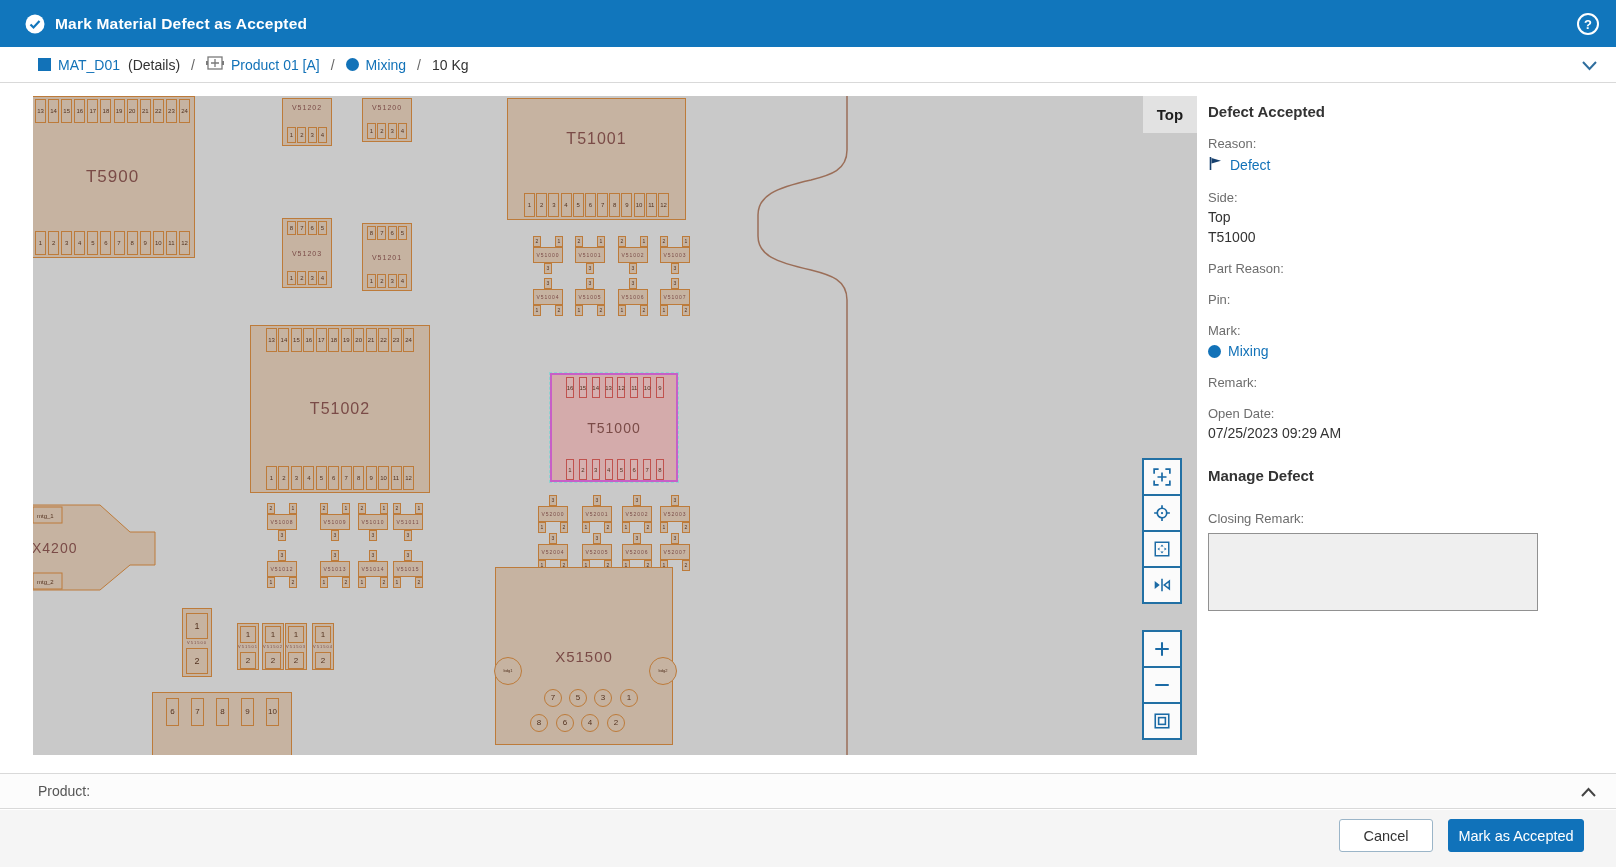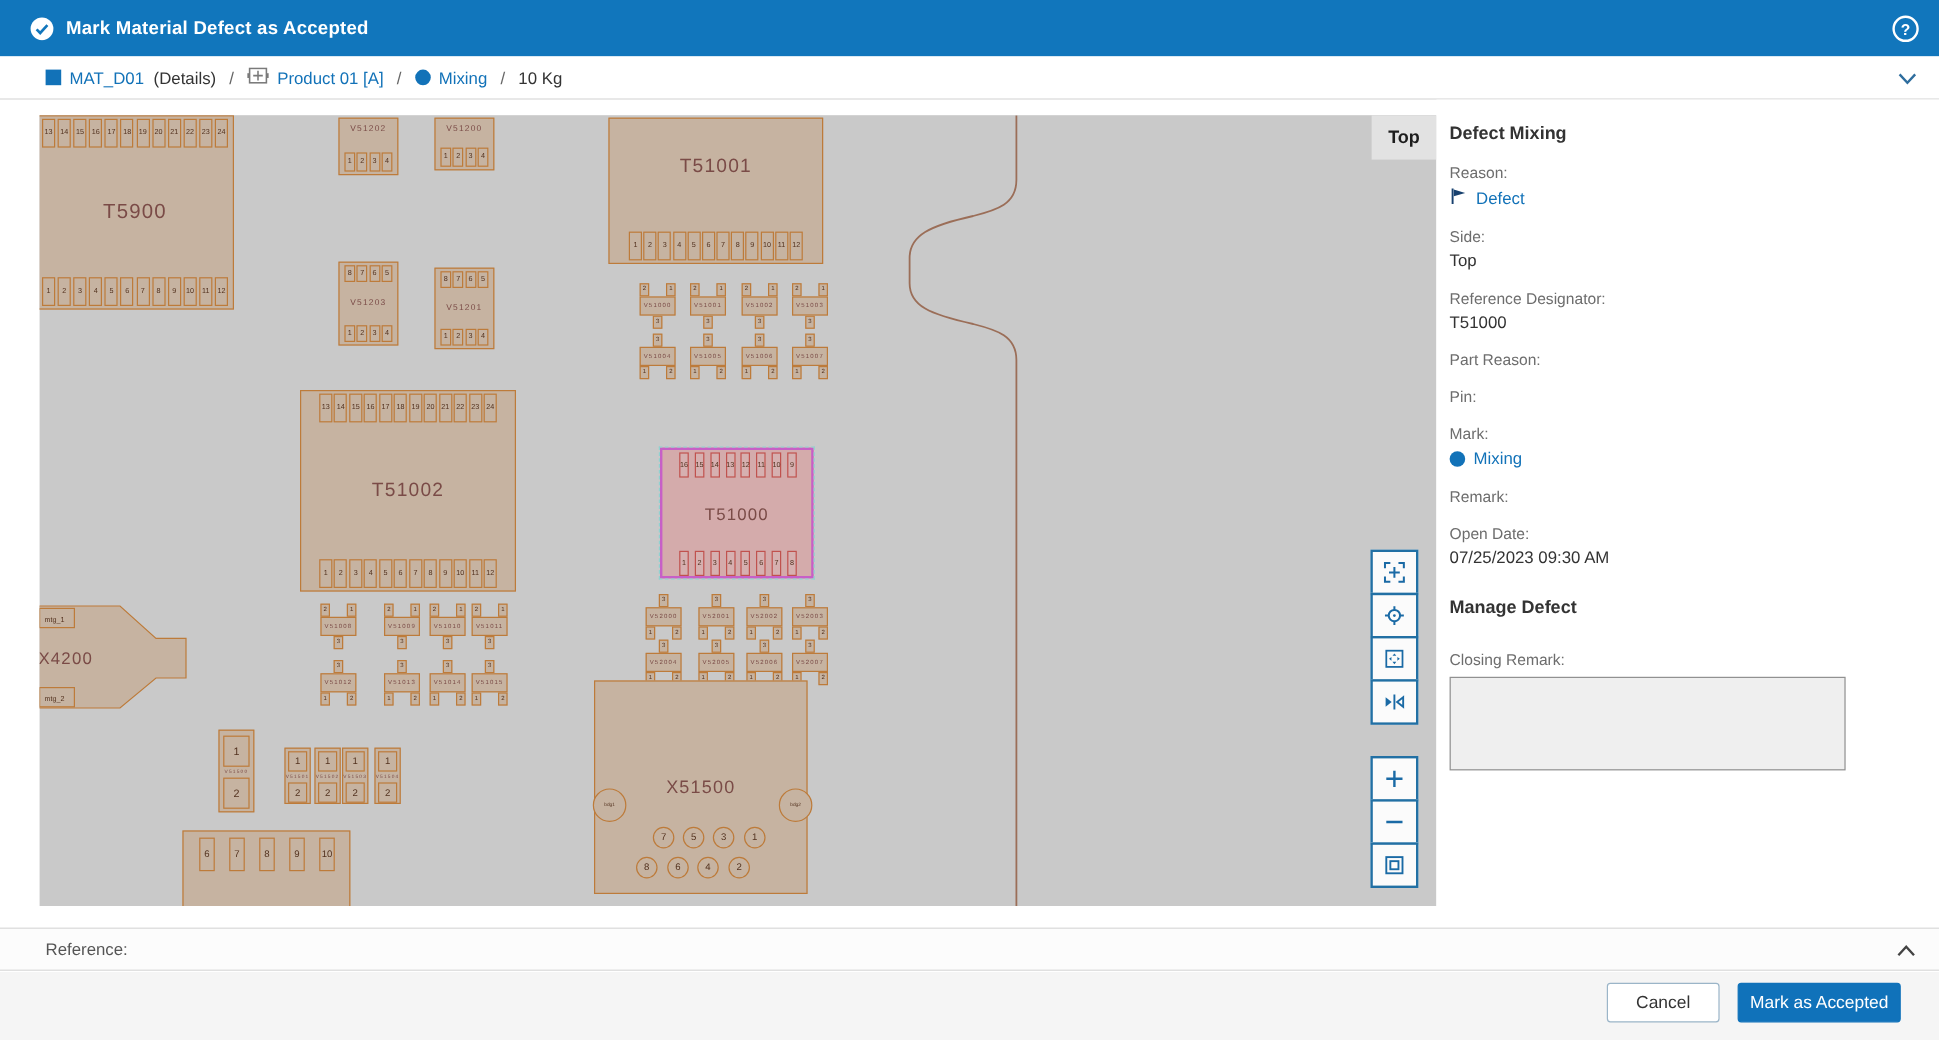--- a/index.html
+++ b/index.html
@@ -523,63 +523,62 @@
       <div class="pin round" style="left: 98px; top: 121px; width: 18px; height: 18px; font-size: 8px;">3</div>
       <div class="pin round" style="left: 124px; top: 121px; width: 18px; height: 18px; font-size: 8px;">1</div>
       <div class="pin round" style="left: 34px; top: 146px; width: 18px; height: 18px; font-size: 8px;">8</div>
       <div class="pin round" style="left: 60px; top: 146px; width: 18px; height: 18px; font-size: 8px;">6</div>
       <div class="pin round" style="left: 85px; top: 146px; width: 18px; height: 18px; font-size: 8px;">4</div>
       <div class="pin round" style="left: 111px; top: 146px; width: 18px; height: 18px; font-size: 8px;">2</div>
     </div>
   </div>
 
 <aside class="panel">
-  <h2>Defect Mixing</h2>
+  <h2>Defect Accepted</h2>
 
 
   <div class="fl">Reason:</div>
   <div class="link-row">
     <span>
       <svg width="15" height="15" viewBox="0 0 15 15">
           <path d="M2.5 1 V14" stroke="#17406e" stroke-width="1.6"></path>
           <path d="M3.5 2 L13 4.8 L3.5 7.6 Z" fill="#17406e"></path>
         </svg>
     </span>
     <span>Defect</span>
   </div>
 
   <div class="fl">Side:</div>
   <div class="fv">Top</div>
 
-  <div class="fl">Reference Designator:</div>
   <div class="fv">T51000</div>
 
   <div class="fl">Part Reason:</div>
 
   <div class="fl">Pin:</div>
 
   <div class="fl">Mark:</div>
   <div class="link-row">
     <span class="dot13"></span>
     <span>Mixing</span>
   </div>
 
   <div class="fl">Remark:</div>
 
   <div class="fl">Open Date:</div>
-  <div class="fv">07/25/2023 09:30 AM</div>
+  <div class="fv">07/25/2023 09:29 AM</div>
 
   <div class="manage">Manage Defect</div>
 
   <div class="fl fl2">Closing Remark:</div>
   <textarea class="remark-box" aria-label="Closing Remark:" style=""></textarea>
 </aside>
 
 <div class="comments">
-  <span>Reference:</span>
+  <span>Product:</span>
   <span class="cm-chevron">
     <svg width="17" height="12" viewBox="0 0 17 12">
         <path d="M2 10 L8.5 3 L15 10" stroke="#444" stroke-width="2" fill="none"></path>
       </svg>
   </span>
 </div>
 
 <footer class="footer">
   <button class="btn-cancel">Cancel</button>
   <button class="btn-accept">Mark as Accepted</button>

